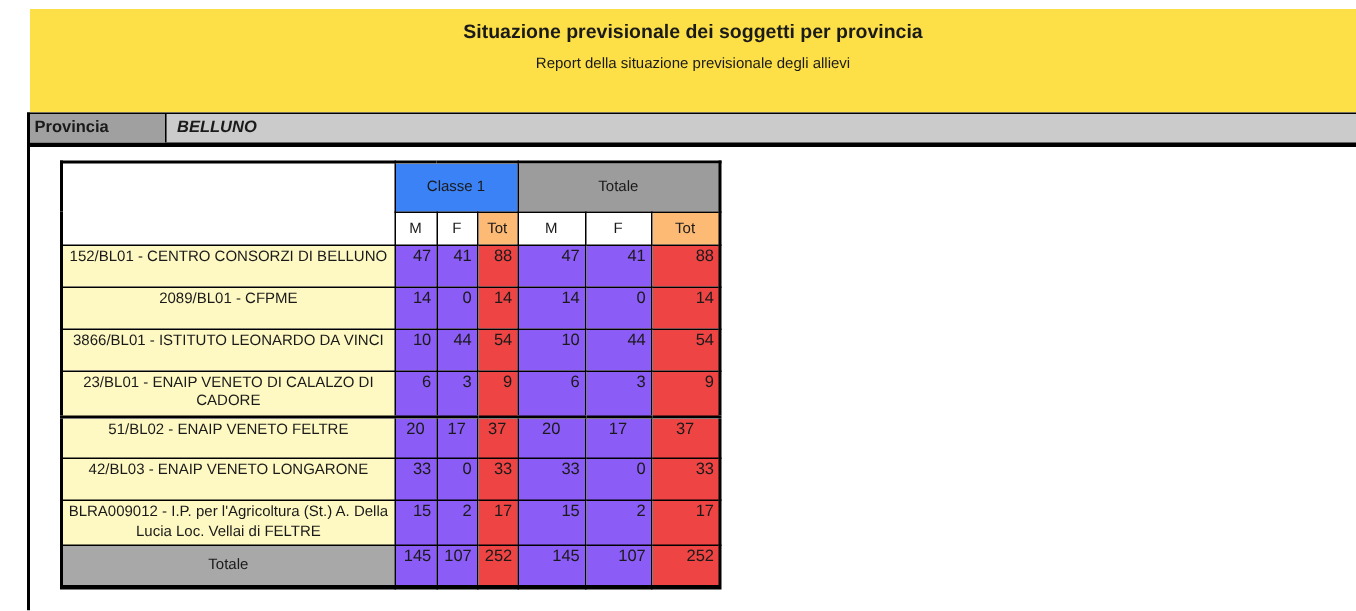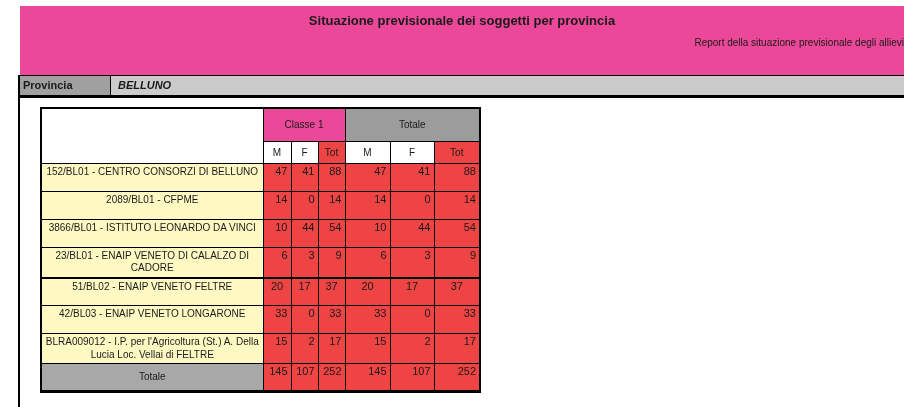--- a/index.html
+++ b/index.html
@@ -3,25 +3,25 @@
 <meta charset="utf-8">
 <style>
   html,body { margin:0; padding:0; }
   body {
     width:904px; height:407px; position:relative; overflow:hidden;
     background:#ffffff; font-family:"Liberation Sans", sans-serif; color:#1a1a1a;
   }
   
   .band {
     position:absolute; left:20px; top:6px; width:884px; height:69px;
-    background:#ec4899; text-align:center;
+    background:#fde047; text-align:center;
   }
   .band .title    { padding-top:7px; font-size:13px; font-weight:bold; }
   .band .subtitle { margin-top:6px;  font-size:11px; font-weight:bold; }
-  .band .report   { margin-top:9px;  font-size:10px;text-align:right; }
+  .band .report   { margin-top:9px;  font-size:10px; }
   
   .prov-row {
     position:absolute; left:18px; top:75px; width:886px; height:19px;
     background:#cbcbcb; border-top:1px solid #000; border-bottom:3px solid #000;
     display:flex; align-items:stretch;
   }
   .prov-cell {
     width:93px; background:#a0a0a0; border-right:1px solid #000;
     font-size:11px; padding:3px 0 0 5px; box-sizing:border-box; font-weight:bold;
   }
@@ -35,27 +35,27 @@
     border:2px solid #000; border-bottom-width:3px;
     font-size:10px; color:#1a1a1a;
   }
   table.report td { border:1px solid #000; overflow:hidden; }
   tr.h1 { height:33px; }
   tr.h2 { height:22px; }
   tbody tr { height:28px; }
   tbody tr:nth-child(5) td { border-top:2px solid #000;text-align:center; }
   .corner   { background:#ffffff; }
   .gh       { text-align:center; vertical-align:middle; font-size:10px; }
-  .gh-c1    { background:#ec4899; }
+  .gh-c1    { background:#3b82f6; }
   .gh-tot   { background:#9c9c9c; }
   .sh       { background:#ffffff; text-align:center; vertical-align:middle; font-size:10px; }
-  .sh-tot   { background:#ef4444;margin-left:32px; }
+  .sh-tot   { background:#fdba74;margin-left:32px; }
   .lbl      { background:#fef9c3; text-align:center; vertical-align:top; padding:2px 3px; line-height:1.25; font-size:10px; }
   .total-lbl{ background:#a8a8a8; vertical-align:middle; }
-  .num      { background:#ef4444; text-align:right; vertical-align:top; padding:1px 3px; font-size:11px; }
+  .num      { background:#8b5cf6; text-align:right; vertical-align:top; padding:1px 3px; font-size:11px; }
   .num.tot  { background:#ef4444; }
 </style>
 </head>
 <body>
 
 <div class="band">
   <div class="title">Situazione previsionale dei soggetti per provincia</div>
   <div class="report">Report della situazione previsionale degli allievi</div>
 </div>
 

